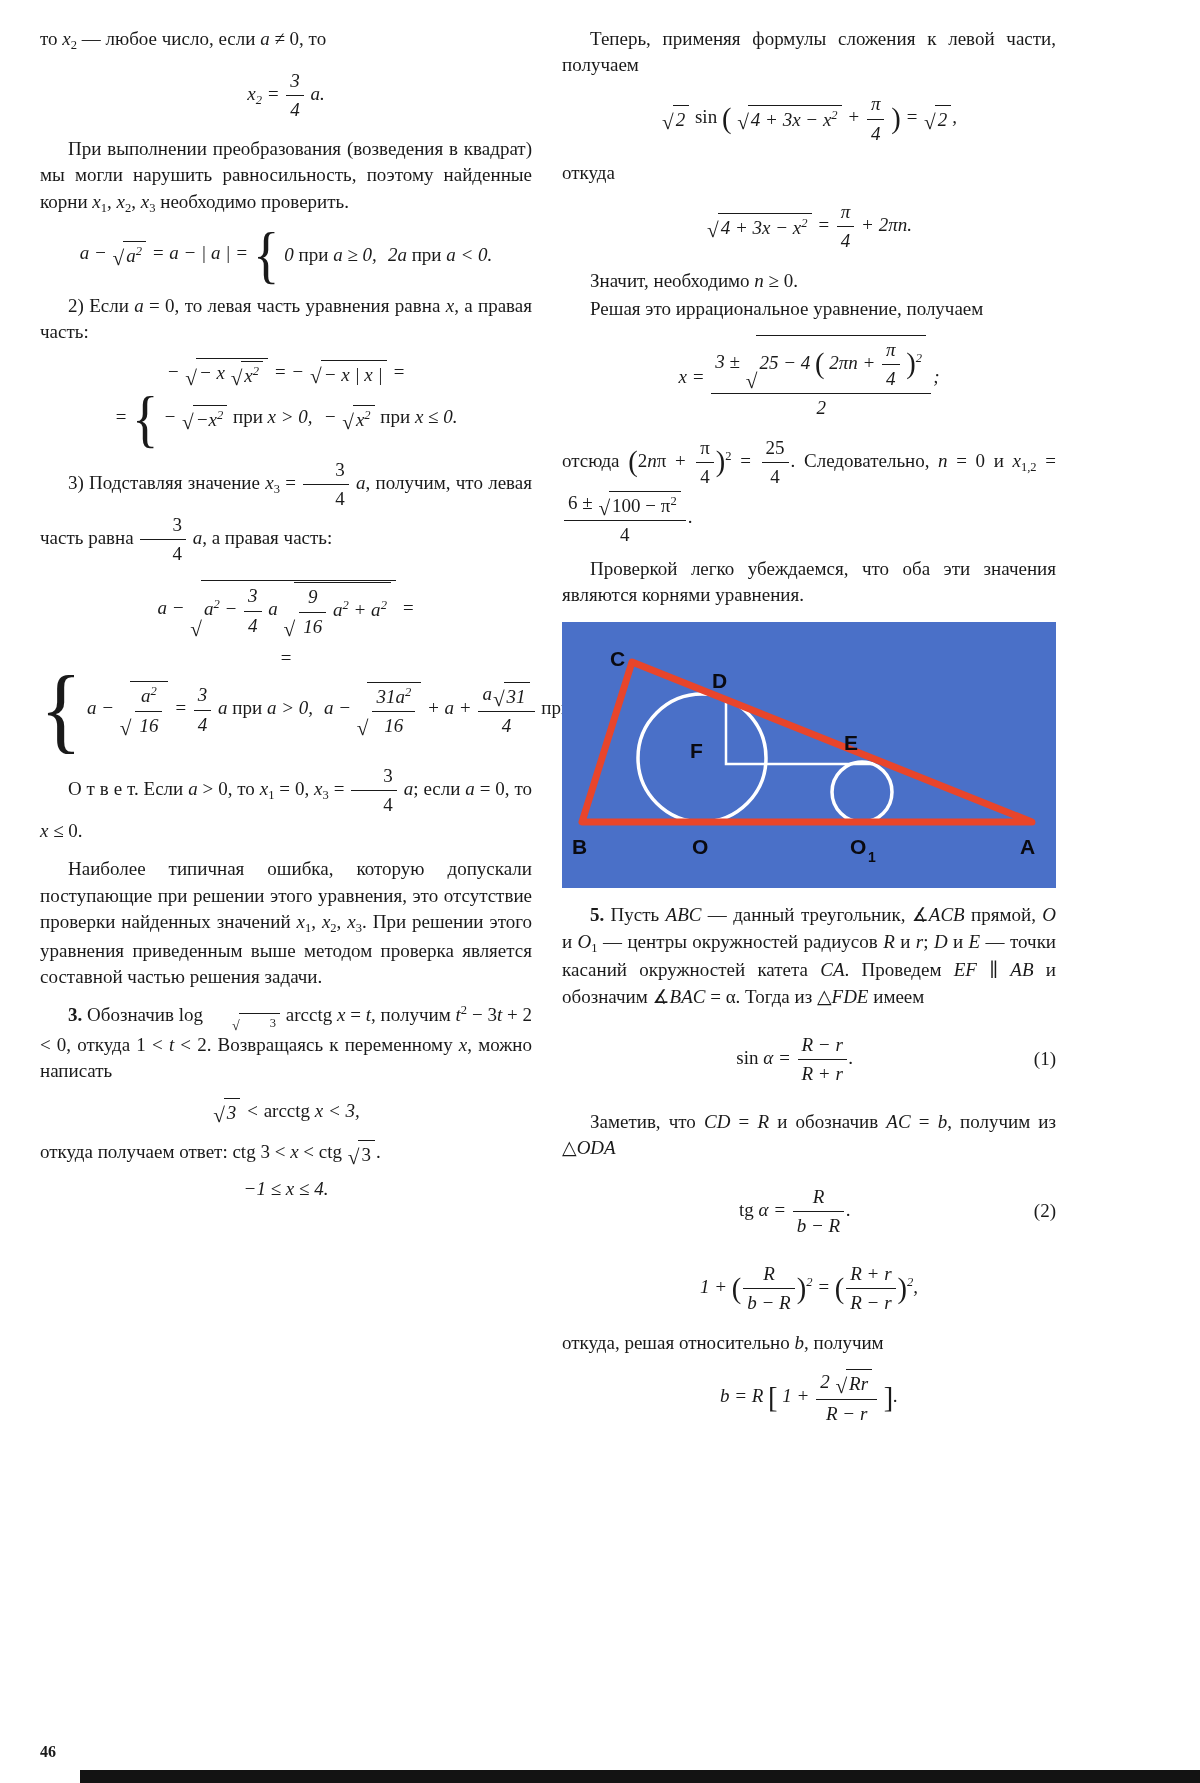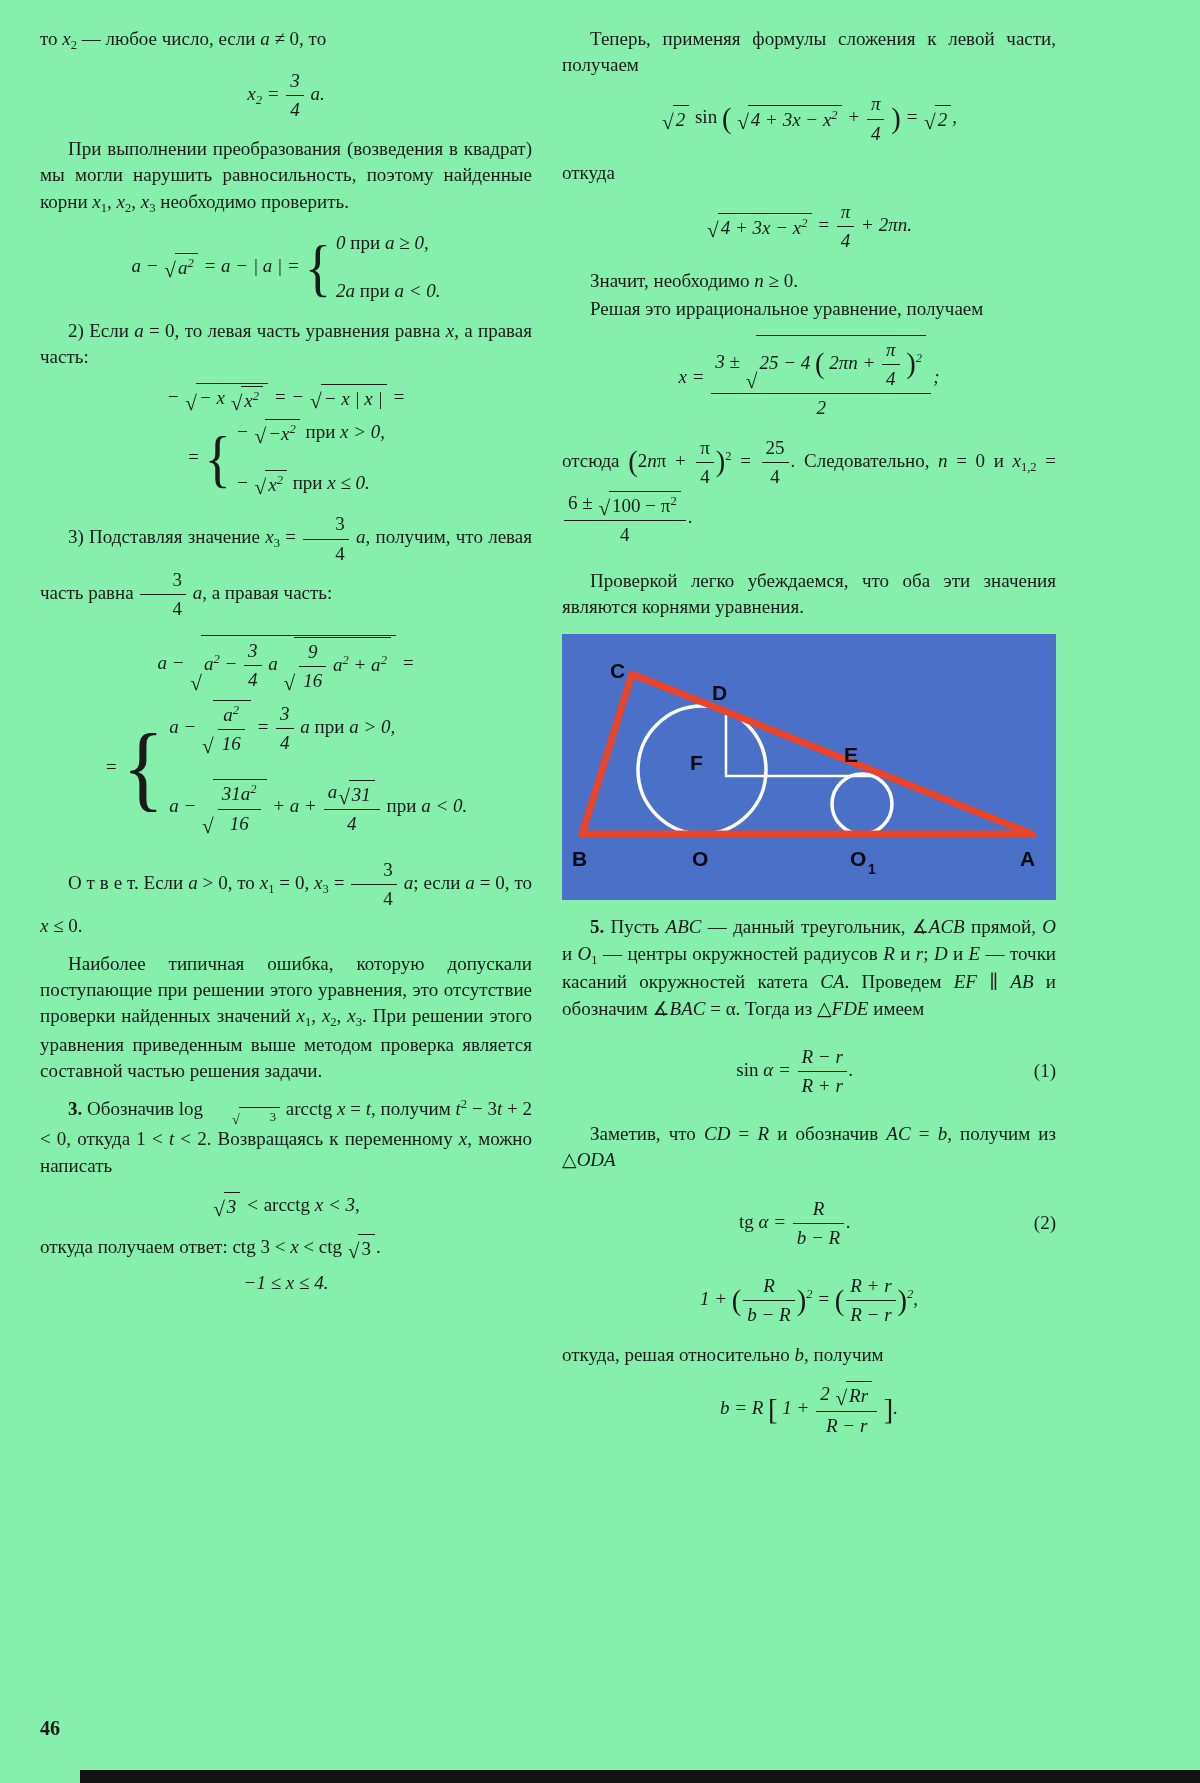--- a/index.html
+++ b/index.html
@@ -4,33 +4,33 @@
 <style>
   html, body { margin: 0; padding: 0; }
   body {
     width: 1200px; height: 1783px;
     background: #d8d3c4;
     font-family: "Liberation Serif", "DejaVu Serif", serif;
   }
   .page {
     position: relative;
     width: 1200px; height: 1783px;
-    background: #86efac;
+    background: #ffffff;
     overflow: hidden;
     color: #1a1a1a;
     font-size: 19px;
     line-height: 1.38;
   }
   .columns { display: flex; gap: 30px; padding: 24px 0 0 40px; }
   .col-left  { width: 492px; flex: 0 0 492px; }
   .col-right { width: 494px; flex: 0 0 494px; }
 
   .para { text-align: justify; margin: 2px 0; }
   .indent { text-indent: 28px; }
-  .mt8  { margin-top: 20px; }
+  .mt8  { margin-top: 8px; }
   .mt12 { margin-top: 12px; }
 
   .formula { text-align: center; font-style: italic; margin: 13px 0; }
   .fgroup { margin: 13px 0; }
   .fgroup .formula { margin: 5px 0; }
 
   .eqrow { display: flex; align-items: center; margin: 22px 0; }
   .eqrow .formula { flex: 1; margin: 0; }
   .eqnum { font-style: normal; margin-left: 6px; }
 
@@ -42,31 +42,31 @@
   .msqrt-sign { font-style: normal; align-self: flex-end; line-height: 1; font-size: 1.12em; margin-right: -1px; }
   .msqrt-body { border-top: 1.7px solid currentColor; padding: 1px 4px 0 3px; display: inline-block; }
   .msub { font-size: 0.66em; vertical-align: -0.35em; }
   .msup { font-size: 0.66em; vertical-align: 0.55em; }
   .mrm { font-style: normal; }
   .mit { font-style: italic; }
   .mbf { font-weight: bold; }
   .mbig { font-style: normal; font-size: 1.5em; vertical-align: middle; line-height: 1; display: inline-block; }
   .mcases { display: inline-flex; align-items: center; vertical-align: middle; text-align: left; }
   .mbrace { font-style: normal; font-size: 2.9em; line-height: 0.9; transform: scaleY(1.15); margin-right: 5px; }
-  .mcol { display: flex; flex-direction: column; gap: 22px; }
+  .mcol { display: flex; gap: 11px; }
   .mline { display: block; white-space: nowrap; }
   .mcases-big .mbrace { font-size: 4.6em; transform: scaleY(1.08); }
 
   
   .figure { width: 494px; height: 266px; margin: 14px 0; }
   .figure svg { display: block; width: 100%; height: 100%; }
   .fig-label { font-family: "Liberation Sans", "DejaVu Sans", sans-serif; font-weight: bold; font-size: 21px; }
   .fig-label-sub { font-family: "Liberation Sans", "DejaVu Sans", sans-serif; font-weight: bold; font-size: 14px; }
 
-  .page-number { position: absolute; left: 40px; bottom: 40px; font-weight: bold; font-size: 20px; }
+  .page-number { position: absolute; left: 40px; bottom: 20px; font-weight: bold; font-size: 16px; }
   .bottom-bar { position: absolute; left: 80px; right: 0; bottom: 0; height: 13px; background: #131313; }
 </style>
 </head>
 <body>
 
 <div class="page">
   <div class="columns">
 
     <div class="col-left">
       <p class="para">то <span class="mit">x</span><span class="msub">2</span> — любое число, если <span class="mit">a</span> ≠ 0, то</p>

